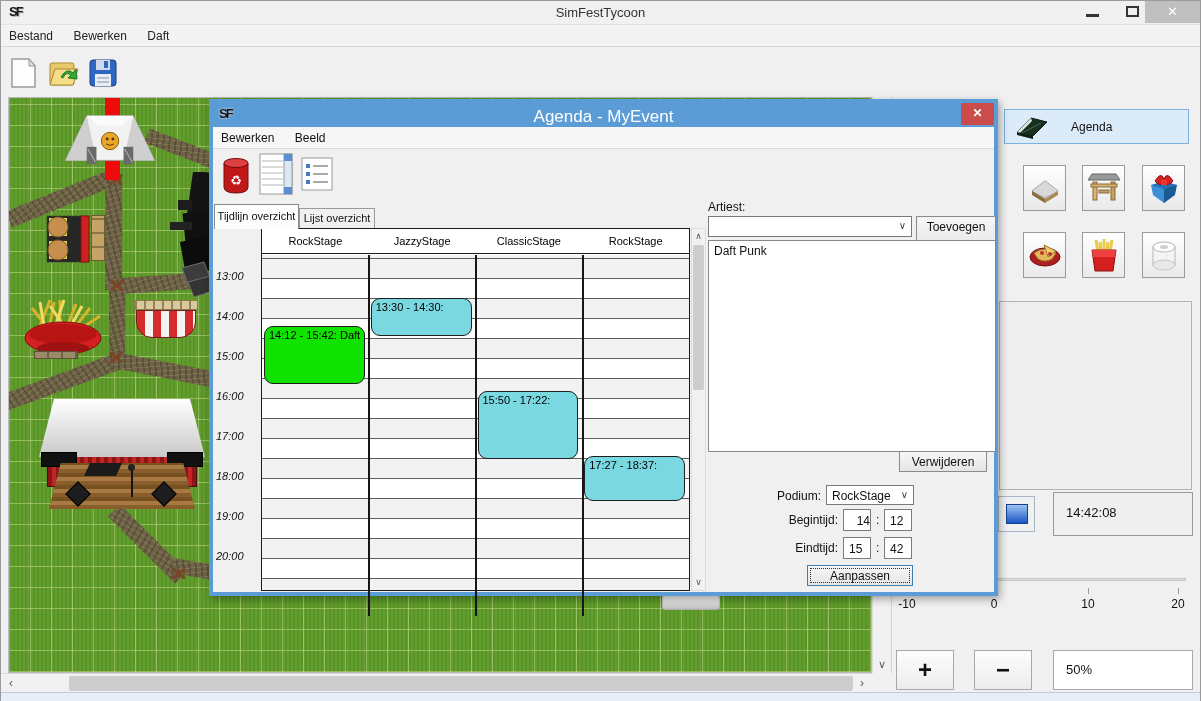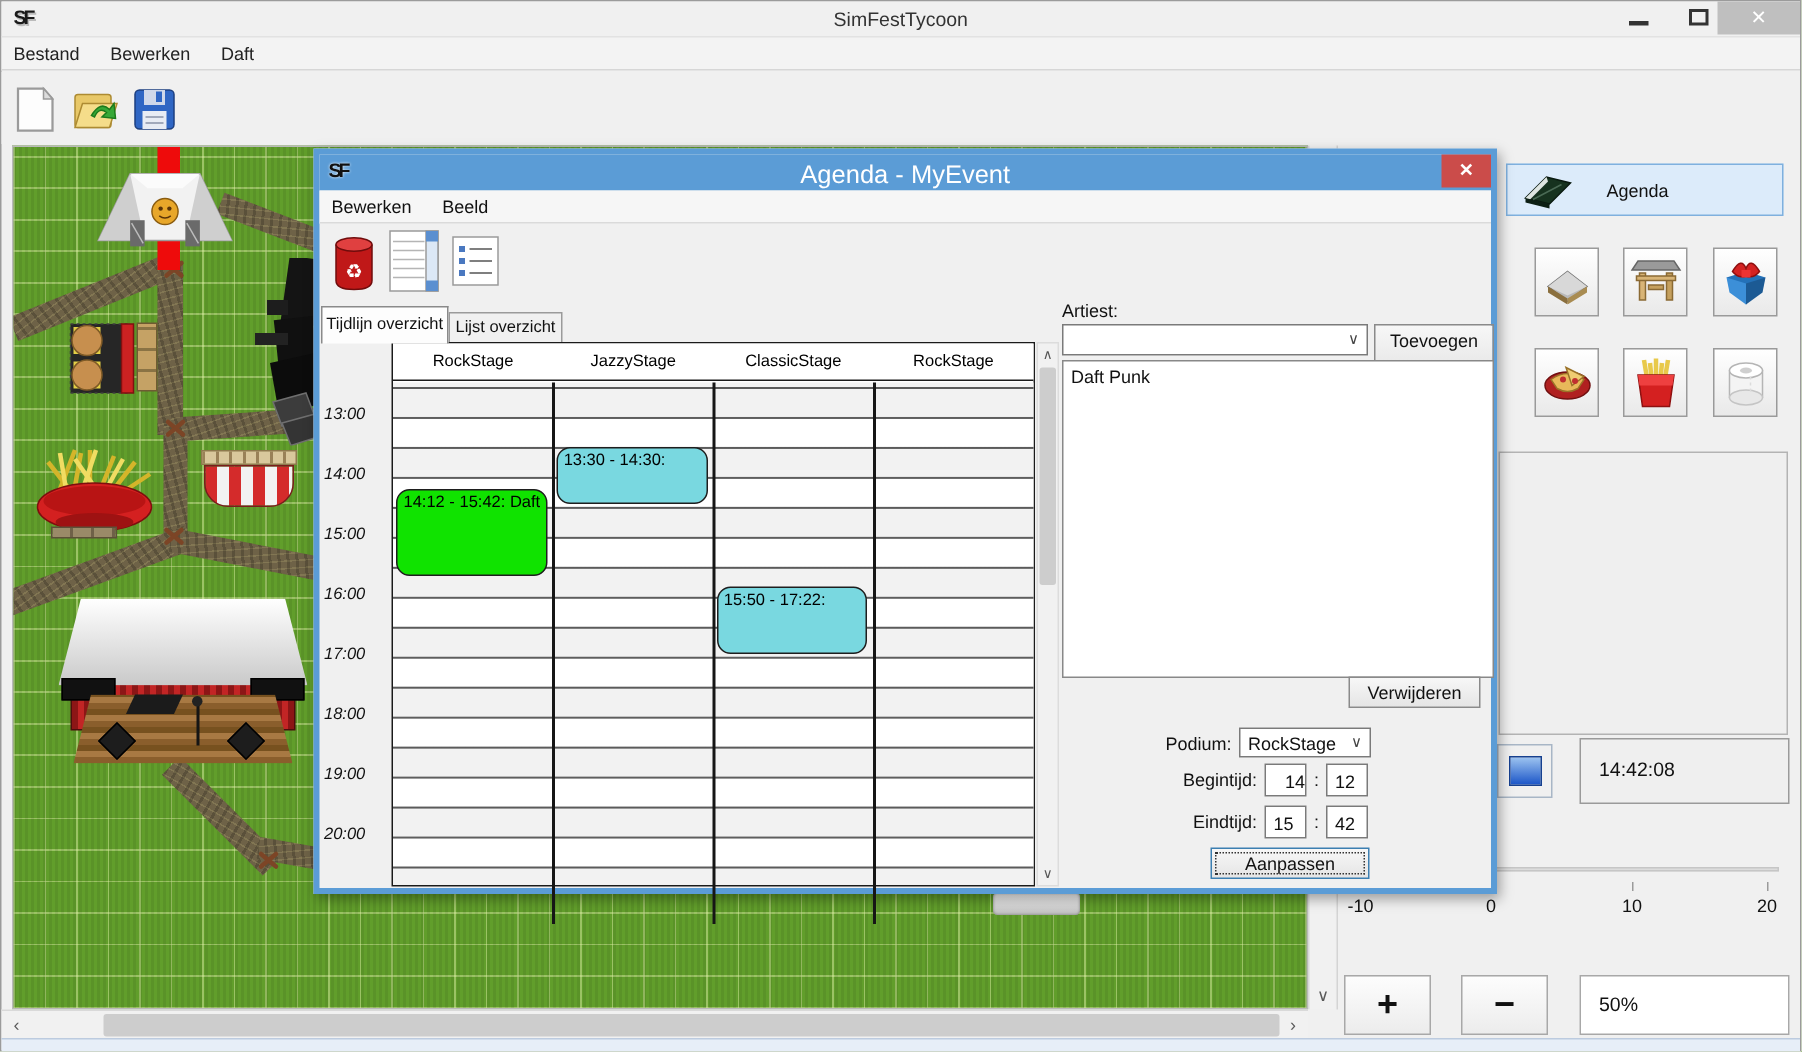--- a/index.html
+++ b/index.html
@@ -419,21 +419,22 @@
             <div style="left: 106.75px; width: 106.75px;">JazzyStage</div>
             <div style="left: 213.5px; width: 106.75px;">ClassicStage</div>
             <div style="left: 320.25px; width: 106.75px;">RockStage</div>
           </div>
         <div class="sbody" id="sbody">
           <div class="vline" style="left:106px;"></div>
           <div class="vline" style="left:213px;"></div>
           <div class="vline" style="left:320px;"></div>
         <div class="event" style="left: 108.75px; width: 100.75px; top: 43px; height: 38px; background: rgb(121, 216, 224);">13:30 - 14:30:</div>
             <div class="event" style="left: 2px; width: 100.75px; top: 71px; height: 58px; background: rgb(16, 227, 0);">14:12 - 15:42: Daft Punk</div>
-            <div class="event" style="left: 215.5px; width: 100.75px; top: 136.333px; height: 45px; background: rgb(121, 216, 224);">15:50 - 17:22:</div>
+            <div class="event" style="left: 215.5px; width: 100.75px; top: 136.333px; height: 68px; background: rgb(121, 216, 224);">15:50 - 17:22:</div>
+            <div class="event" style="left: 322.25px; width: 100.75px; top: 201px; height: 44.6667px; background: rgb(121, 216, 224);">17:27 - 18:37:</div>
           </div>
       </div>
       <div class="gscroll">
         <div class="arr" style="top:0;">∧</div>
         <div class="arr" style="bottom:0;">∨</div>
         <div class="gthumb"></div>
       </div>
     </div>
 
     <div class="lblsm" style="left:495px;top:97px;">Artiest:</div>

